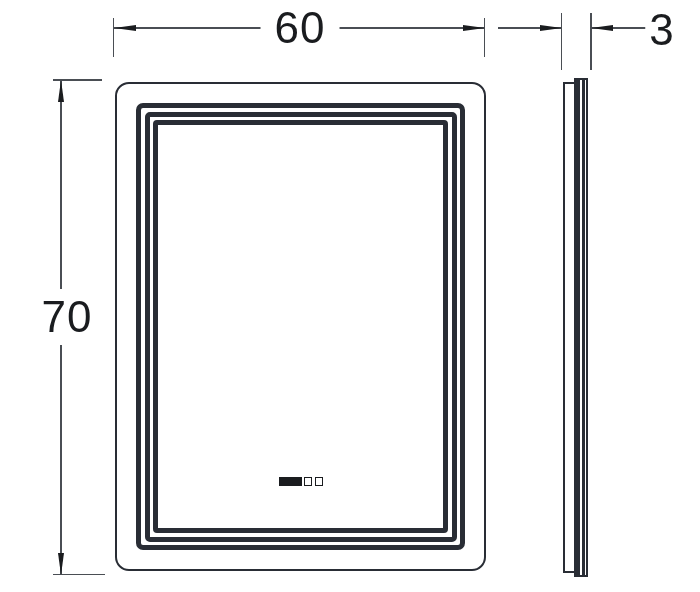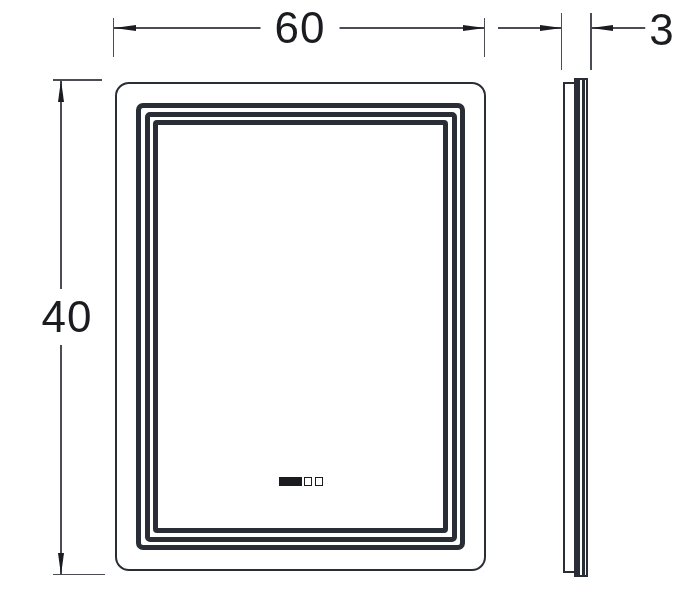--- a/index.html
+++ b/index.html
@@ -77,21 +77,21 @@
     <div class="abs arrow right" style="left:463px;top:24.5px;"></div>
     <div class="abs dim-label" style="left:300px;top:28px;padding:2px 14px;">60</div>
   </div>
 
   <div>
     <div class="abs dl" style="left:53px;top:79px;width:49px;height:1.6px;"></div>
     <div class="abs dl" style="left:53px;top:573.5px;width:52px;height:1.6px;"></div>
     <div class="abs dl" style="left:60.3px;top:80px;width:1.6px;height:495px;"></div>
     <div class="abs arrow up" style="left:57.5px;top:80px;"></div>
     <div class="abs arrow down" style="left:57.5px;top:553px;"></div>
-    <div class="abs dim-label" style="left:67px;top:317px;padding:6px 4px;">40</div>
+    <div class="abs dim-label" style="left:67px;top:317px;padding:6px 4px;">70</div>
   </div>
 
   <div>
     <div class="abs dl" style="left:560.5px;top:13px;width:1.6px;height:57px;"></div>
     <div class="abs dl" style="left:590px;top:13px;width:1.6px;height:57px;"></div>
     <div class="abs dl" style="left:498px;top:27.2px;width:63px;height:1.6px;"></div>
     <div class="abs arrow right" style="left:539.5px;top:24.5px;"></div>
     <div class="abs dl" style="left:591px;top:27.2px;width:60px;height:1.6px;"></div>
     <div class="abs arrow left" style="left:590.5px;top:24.5px;"></div>
     <div class="abs dim-label" style="left:662px;top:30px;padding:2px 4px;">3</div>

